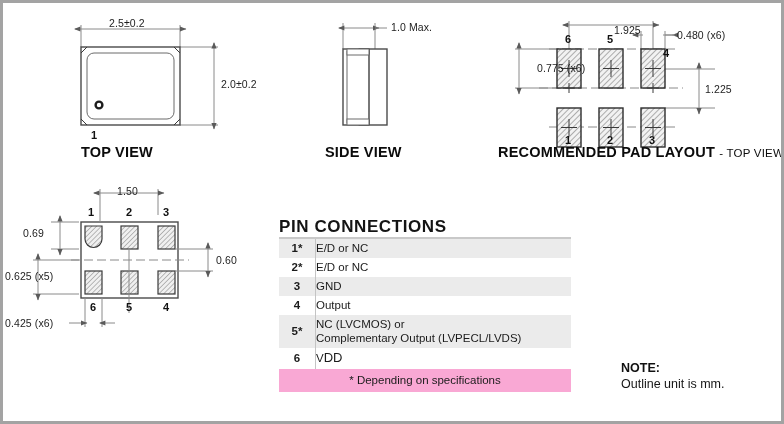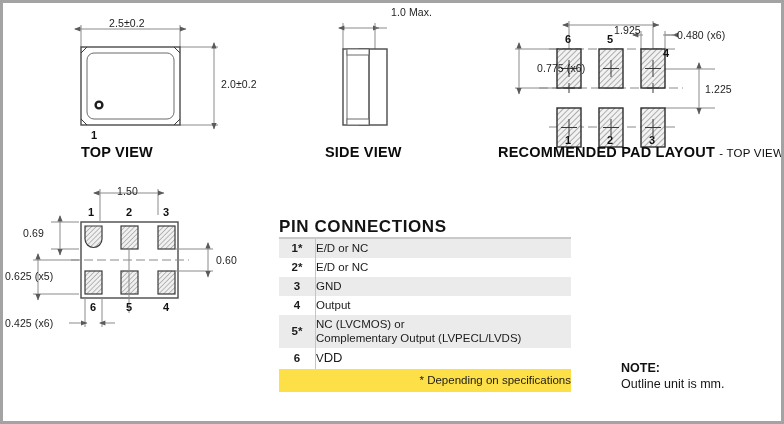--- a/index.html
+++ b/index.html
@@ -92,22 +92,22 @@
     font-size: 12px;
     border-right: 1px solid #c4c4c4;
     color: #121212;
   }
   td.desc {
     padding-left: 10px;
   }
   tr.alt td { background: #ebebeb; }
   tr.plain td { background: #ffffff; }
   tr.footer td {
-    background: #fde047;
-    text-align: right;
+    background: #f9a8d4;
+    text-align: center;
     font-size: 11.5px;
     padding: 4px 0 5px 0;
     border-right: none;
   }
   .smallcaps { font-size: 13px; }
 
   
   #note-block { left: 618px; top: 358px; }
   .note-head { font-size: 12.5px; font-weight: bold; color:#111; }
   .note-body { font-size: 12.5px; color:#161616; margin-top: 2px; }
@@ -182,21 +182,21 @@
 
       <rect class="body-in" x="44" y="48" width="22" height="72"></rect>
       <line class="ln-d" x1="66" y1="46" x2="66" y2="122"></line>
 
       <rect class="dark" x="56" y="46" width="10" height="5"></rect>
       <rect class="dark" x="56" y="117" width="10" height="5"></rect>
       <rect class="body-in" x="44" y="46" width="22" height="6"></rect>
       <rect class="body-in" x="44" y="116" width="22" height="6"></rect>
     </svg>
 
-    <div class="abs dim-text" style="left:88px; top:3px;">1.0 Max.</div>
+    <div class="abs dim-text" style="left:88px; top:18px;">1.0 Max.</div>
     <div class="abs view-title" style="left:22px; top:141px;">SIDE VIEW</div>
   </div>
 
   <div class="abs" style="left:490px; top:0px; width:294px; height:165px;">
 
     <svg width="294" height="150">
 
       <line class="ln" x1="56" y1="46" x2="185" y2="46" stroke-dasharray="9,4"></line>
       <line class="ln" x1="46" y1="85" x2="190" y2="85" stroke-dasharray="9,4"></line>
       <line class="ln" x1="56" y1="124" x2="185" y2="124" stroke-dasharray="9,4"></line>

